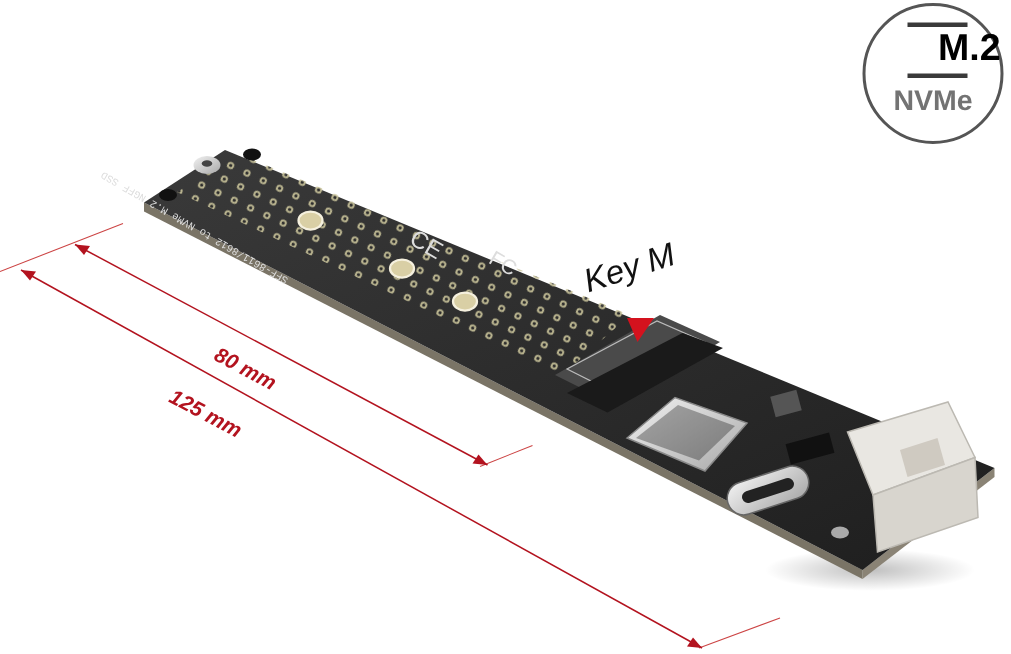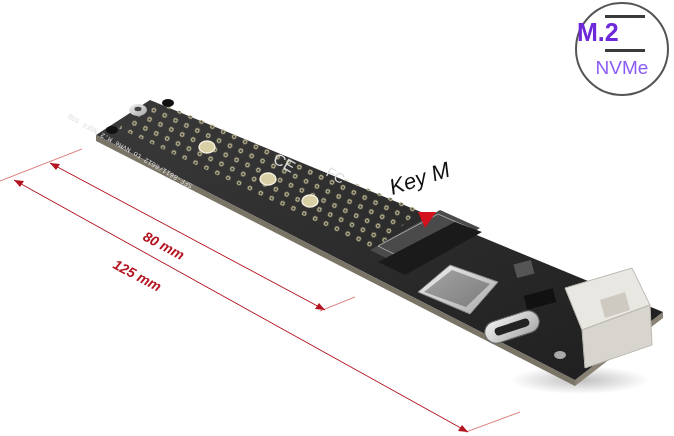--- a/index.html
+++ b/index.html
@@ -1,21 +1,21 @@
 <!DOCTYPE html>
 <html><head>
 <meta charset="utf-8">
 <style>
   html, body { margin: 0; padding: 0; background: #ffffff; }
   body { width: 674px; height: 436px; overflow: hidden; position: relative; font-family: "Liberation Sans", sans-serif; }
   #scene { position: absolute; left: 0; top: 0; width: 674px; height: 436px; }
   .badge { position: absolute; left: 575px; top: 2px; width: 94px; height: 94px; border: 2px solid #555; border-radius: 50%; box-sizing: border-box; background: #fff; }
-  .badge .m2 { position: absolute; left: 0; right: 0; top: 16px; text-align: left; font-size: 25px; font-weight: bold; color: #6d28d9; line-height: 1; }
+  .badge .m2 { position: absolute; left: 0; right: 0; top: 16px; text-align: right; font-size: 25px; font-weight: bold; color: #000000; line-height: 1; }
   .badge .bar { position: absolute; left: 28px; width: 40px; height: 3px; background: #3a3a3a; }
-  .badge .nvme { position: absolute; left: 0; right: 0; top: 54px; text-align: center; font-size: 19px; font-weight: normal; color: #8b5cf6; line-height: 1; }
+  .badge .nvme { position: absolute; left: 0; right: 0; top: 54px; text-align: center; font-size: 19px; font-weight: bold; color: #737373; line-height: 1; }
   .dim-label { position: absolute; font-size: 14px; font-weight: bold; font-style: italic; color: #b3131f; transform-origin: left top; white-space: nowrap; }
   .key-label { position: absolute; left: 386px; top: 176px; font-size: 22px; color: #111; transform: rotate(-18deg); transform-origin: left top; white-space: nowrap; font-style: italic; }
 </style>
 </head>
 <body>
 
 <div id="scene">
   <svg width="674" height="436" viewBox="0 0 674 436">
     <defs>
       <linearGradient id="pcbGrad" x1="0" y1="0" x2="1" y2="1">

